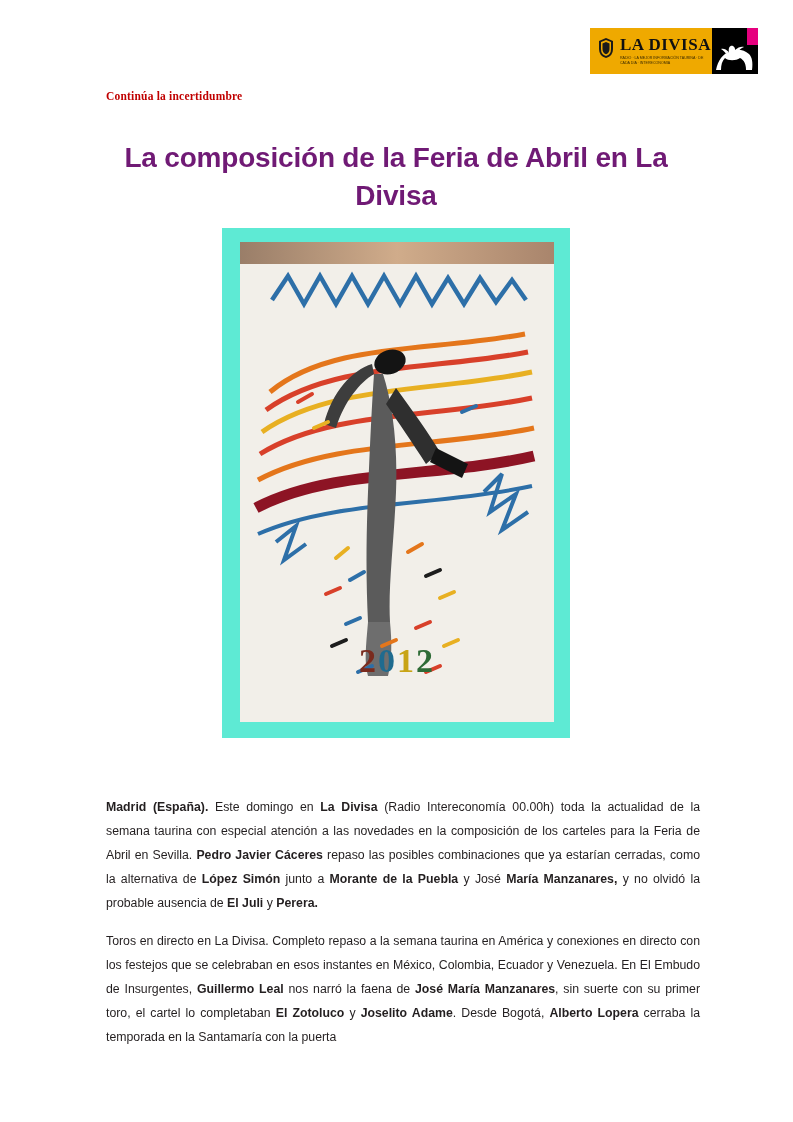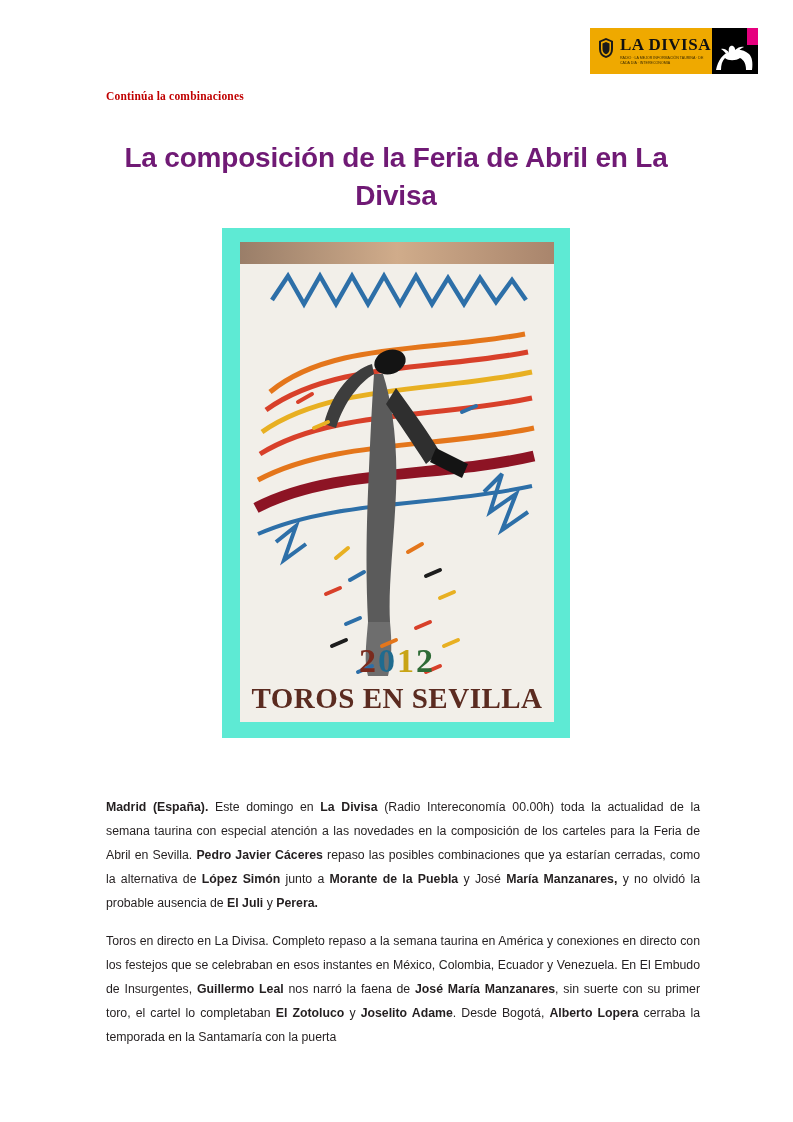--- a/index.html
+++ b/index.html
@@ -201,21 +201,21 @@
   <div class="logo-right">
     <div class="pinkbar"></div>
     <svg class="bull" viewBox="0 0 40 28">
       <path d="M2 26 C4 16 9 10 15 8 C14 4 16 1 19 2 C21 3 21 5 21 6 C25 5 31 6 35 10 C38 13 39 18 38 26 L32 26 C32 20 30 16 26 14 C22 17 14 17 11 14 C8 17 7 21 7 26 Z" fill="#ffffff"></path>
       <path d="M15 8 C12 5 9 4 7 5 C9 6 11 8 12 10 Z" fill="#ffffff"></path>
       <path d="M21 6 C24 3 28 2 30 3 C27 4 25 6 24 8 Z" fill="#ffffff"></path>
     </svg>
   </div>
 </div>
 
-<div class="kicker">Continúa la combinaciones</div>
+<div class="kicker">Continúa la incertidumbre</div>
 <h1 class="headline">La composición de la Feria de Abril en La Divisa</h1>
 
 <div class="poster">
   <div class="poster-inner">
     <div class="poster-top-blur"></div>
 
     <svg class="zig" viewBox="0 0 260 55">
       <polyline points="2,30 18,6 34,34 50,6 66,34 82,6 98,34 114,6 130,34 146,6 162,34 178,8 194,34 210,8 226,32 242,10 256,30" fill="none" stroke="#2d6fa8" stroke-width="4.5"></polyline>
     </svg>
 
@@ -257,20 +257,19 @@
         <line x1="186" y1="430" x2="200" y2="424" stroke="#d8402a"></line>
         <line x1="58" y1="160" x2="72" y2="152" stroke="#d8402a"></line>
         <line x1="74" y1="186" x2="88" y2="180" stroke="#e8b022"></line>
         <line x1="222" y1="170" x2="236" y2="164" stroke="#2d6fa8"></line>
       </g>
     </svg>
 
     <div class="year">
       <span>2</span><span>0</span><span>1</span><span>2</span>
     </div>
-    <div class="toros">TOROS EN SEVILLA</div>
   </div>
 </div>
 
 <div class="body-copy">
     <p><b>Madrid (España).</b><span> Este domingo en </span><b>La Divisa</b><span> (Radio Intereconomía 00.00h) toda la actualidad de la semana taurina con especial atención a las novedades en la composición de los carteles para la Feria de Abril en Sevilla. </span><b>Pedro Javier Cáceres</b><span> repaso las posibles combinaciones que ya estarían cerradas, como la alternativa de </span><b>López Simón</b><span> junto a </span><b>Morante de la Puebla</b><span> y José </span><b>María Manzanares,</b><span> y no olvidó la probable ausencia de </span><b>El Juli</b><span> y </span><b>Perera.</b></p>
     <p><span>Toros en directo en La Divisa. Completo repaso a la semana taurina en América y conexiones en directo con los festejos que se celebraban en esos instantes en México, Colombia, Ecuador y Venezuela. En El Embudo de Insurgentes, </span><b>Guillermo Leal</b><span> nos narró la faena de </span><b>José María Manzanares</b><span>, sin suerte con su primer toro, el cartel lo completaban </span><b>El Zotoluco</b><span> y </span><b>Joselito Adame</b><span>. Desde Bogotá, </span><b>Alberto Lopera</b><span> cerraba la temporada en la Santamaría con la puerta</span></p>
   </div>
 
 </body></html>

